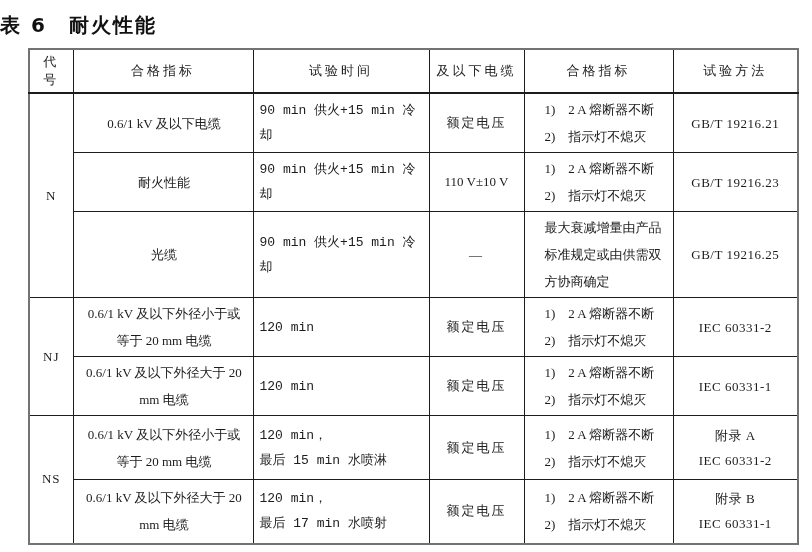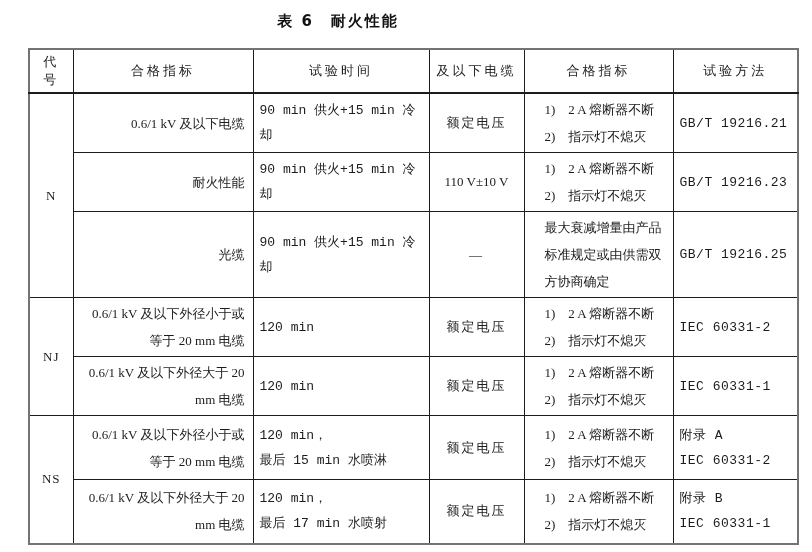--- a/index.html
+++ b/index.html
@@ -13,24 +13,23 @@
     height: 552px;
     font-family: "Liberation Serif", "DejaVu Serif", serif;
     color: #1c1c1c;
     overflow: hidden;
   }
   .doc-title {
     position: absolute;
     top: 12px;
     left: 0;
     width: 676px;
-    text-align: center;
     font-family: "DejaVu Sans", "Liberation Sans", sans-serif;
     font-weight: bold;
-    font-size: 15px;
+    font-size: 20px;
     letter-spacing: 2px;
     color: #111111;
   }
   table.fire-table {
     position: absolute;
     left: 28px;
     top: 48px;
     width: 769px;
     border-collapse: collapse;
     table-layout: fixed;
@@ -48,21 +47,21 @@
     border-bottom: 2px solid #1c1c1c;
     text-align: center;
     letter-spacing: 3px;
     height: 38px;
   }
   td.c-code {
     text-align: center;
     letter-spacing: 1px;
   }
   td.c-scope {
-    text-align: right;
+    text-align: center;
     padding-left: 10px;
     padding-right: 8px;
     line-height: 27px;
   }
   td.c-time {
     text-align: left;
     line-height: 25px;
     font-family: Liberation Mono, monospace;
   }
   td.c-voltage {
@@ -70,23 +69,23 @@
     letter-spacing: 2px;
     padding: 2px 2px;
   }
   td.c-criteria {
     text-align: left;
     padding-left: 20px;
     padding-right: 6px;
     line-height: 27px;
   }
   td.c-method {
+    text-align: center;
     line-height: 25px;
     letter-spacing: 0.5px;
-    font-family: Liberation Mono, monospace;
   }
 </style>
 </head>
 <body>
 
 <div class="doc-title">表 6　耐火性能</div>
 
 <table class="fire-table">
   <colgroup>
     <col style="width:44px">

